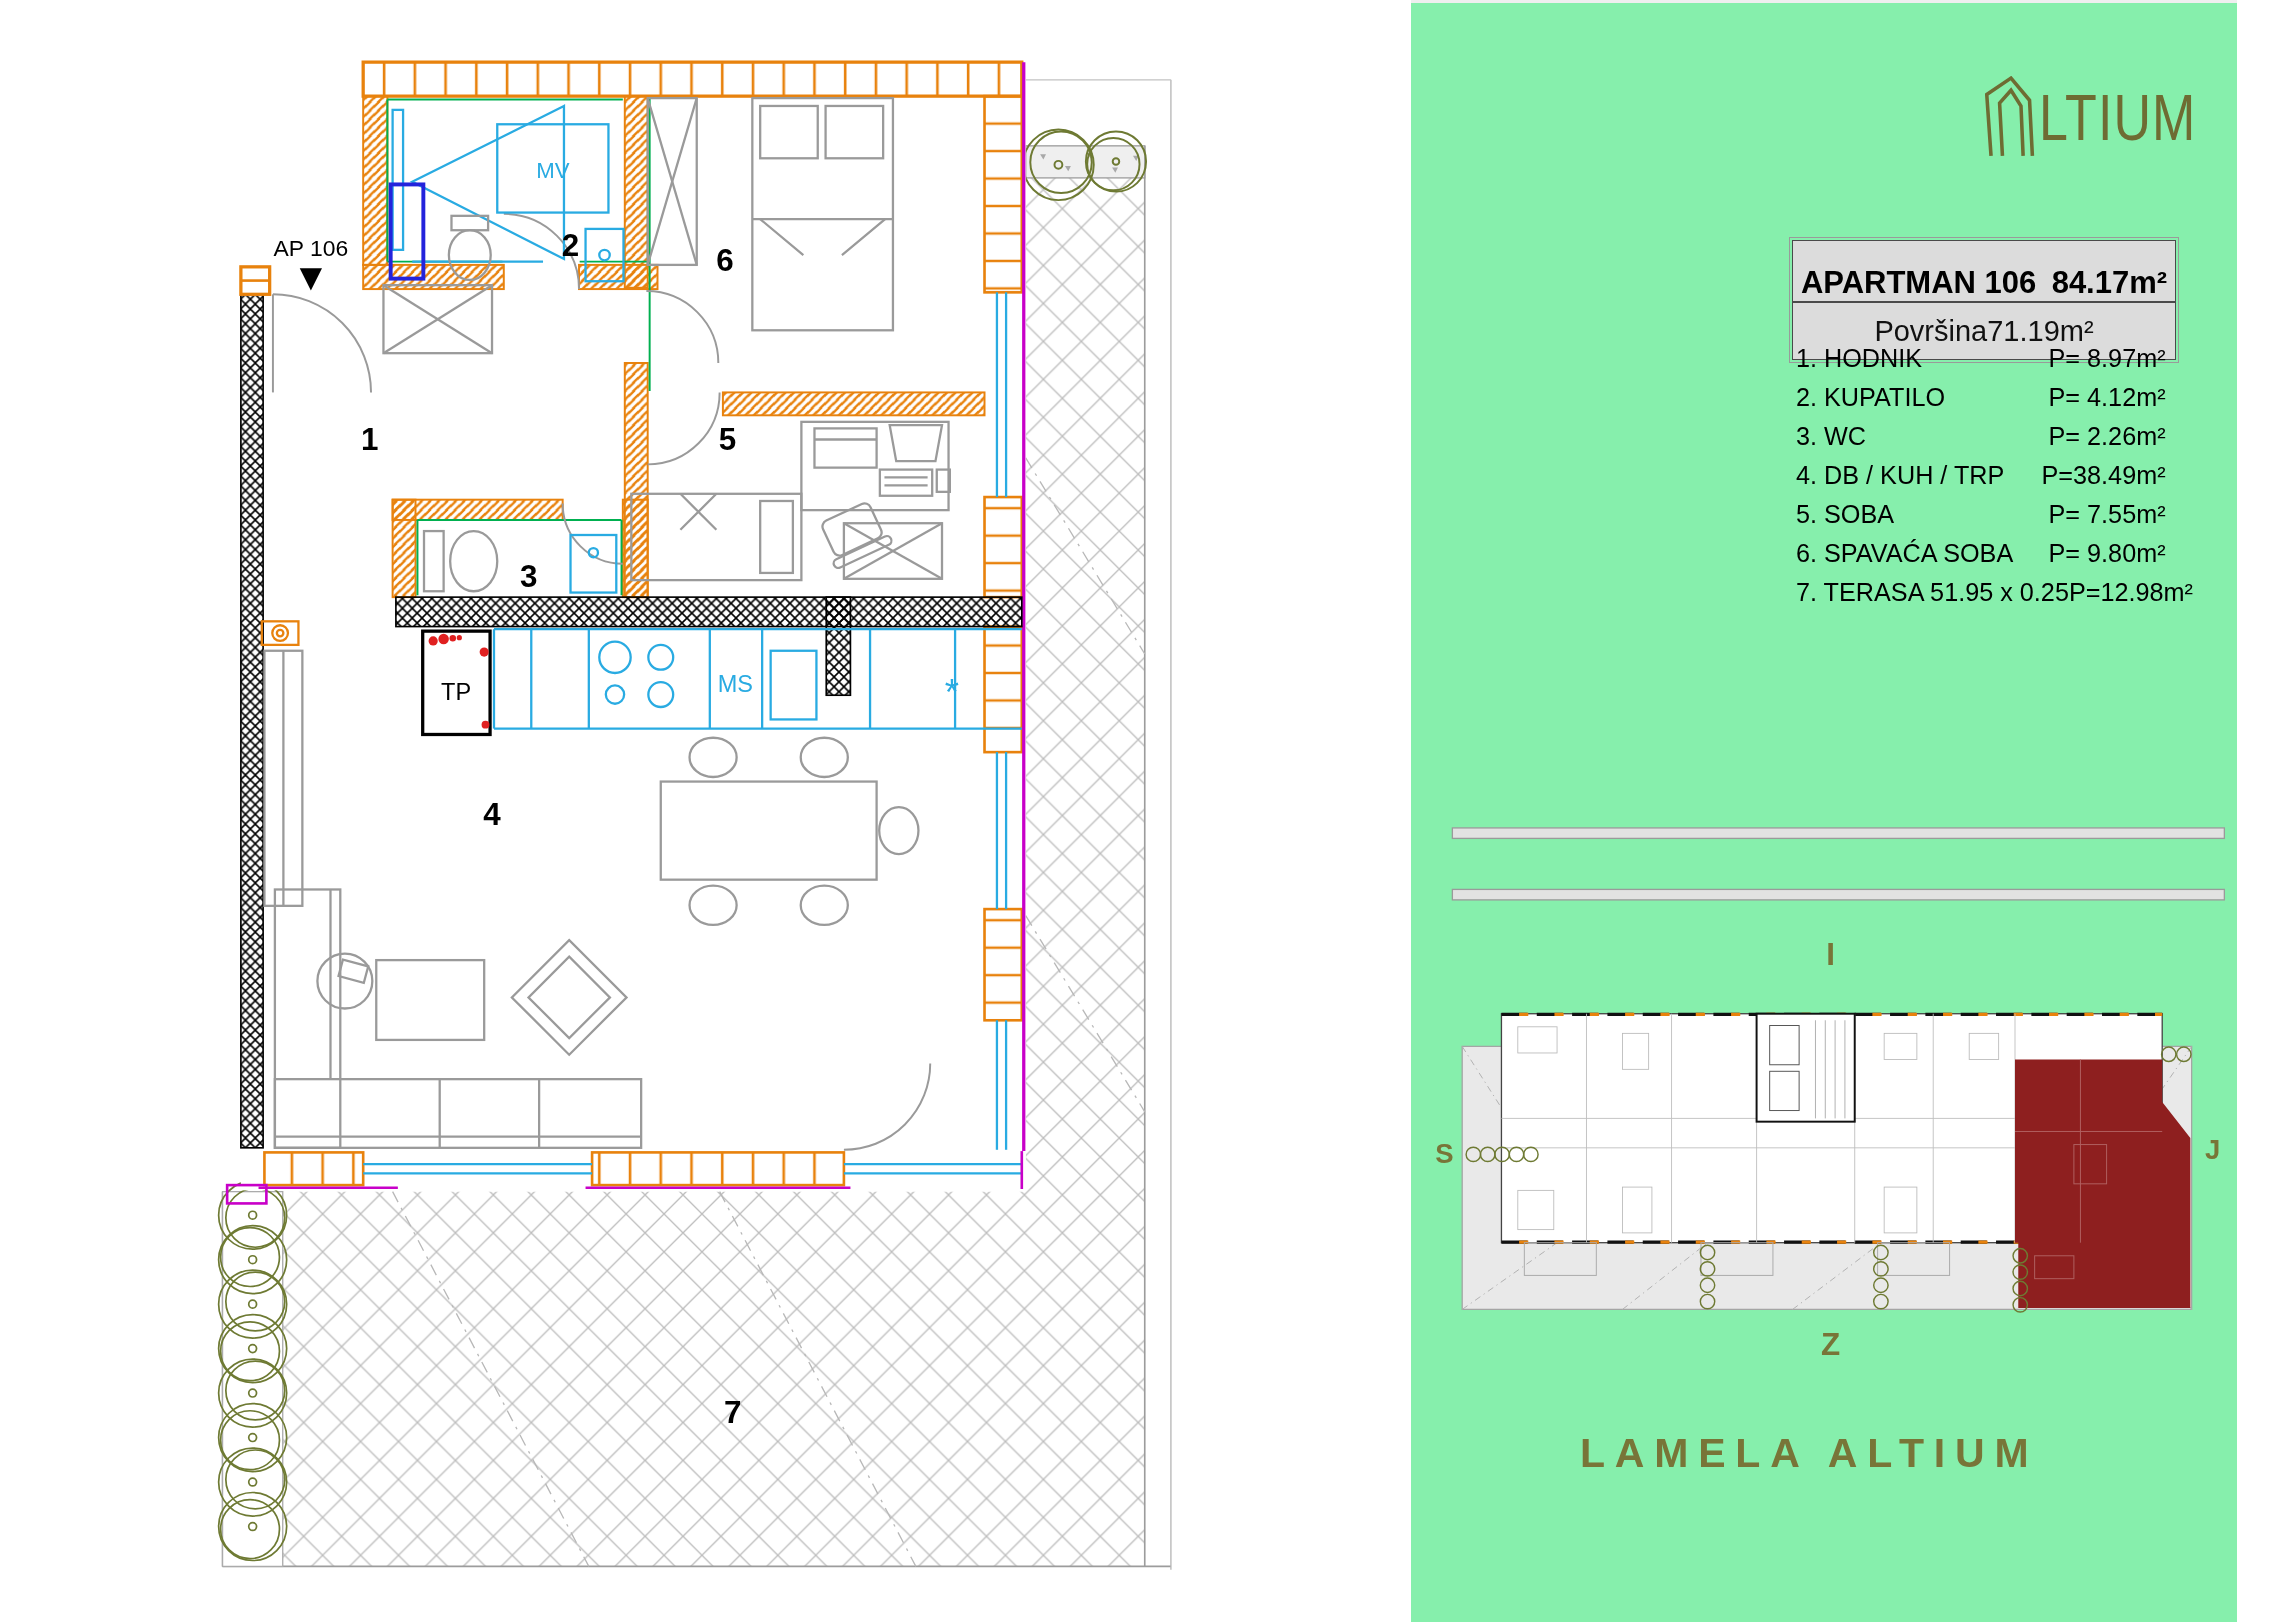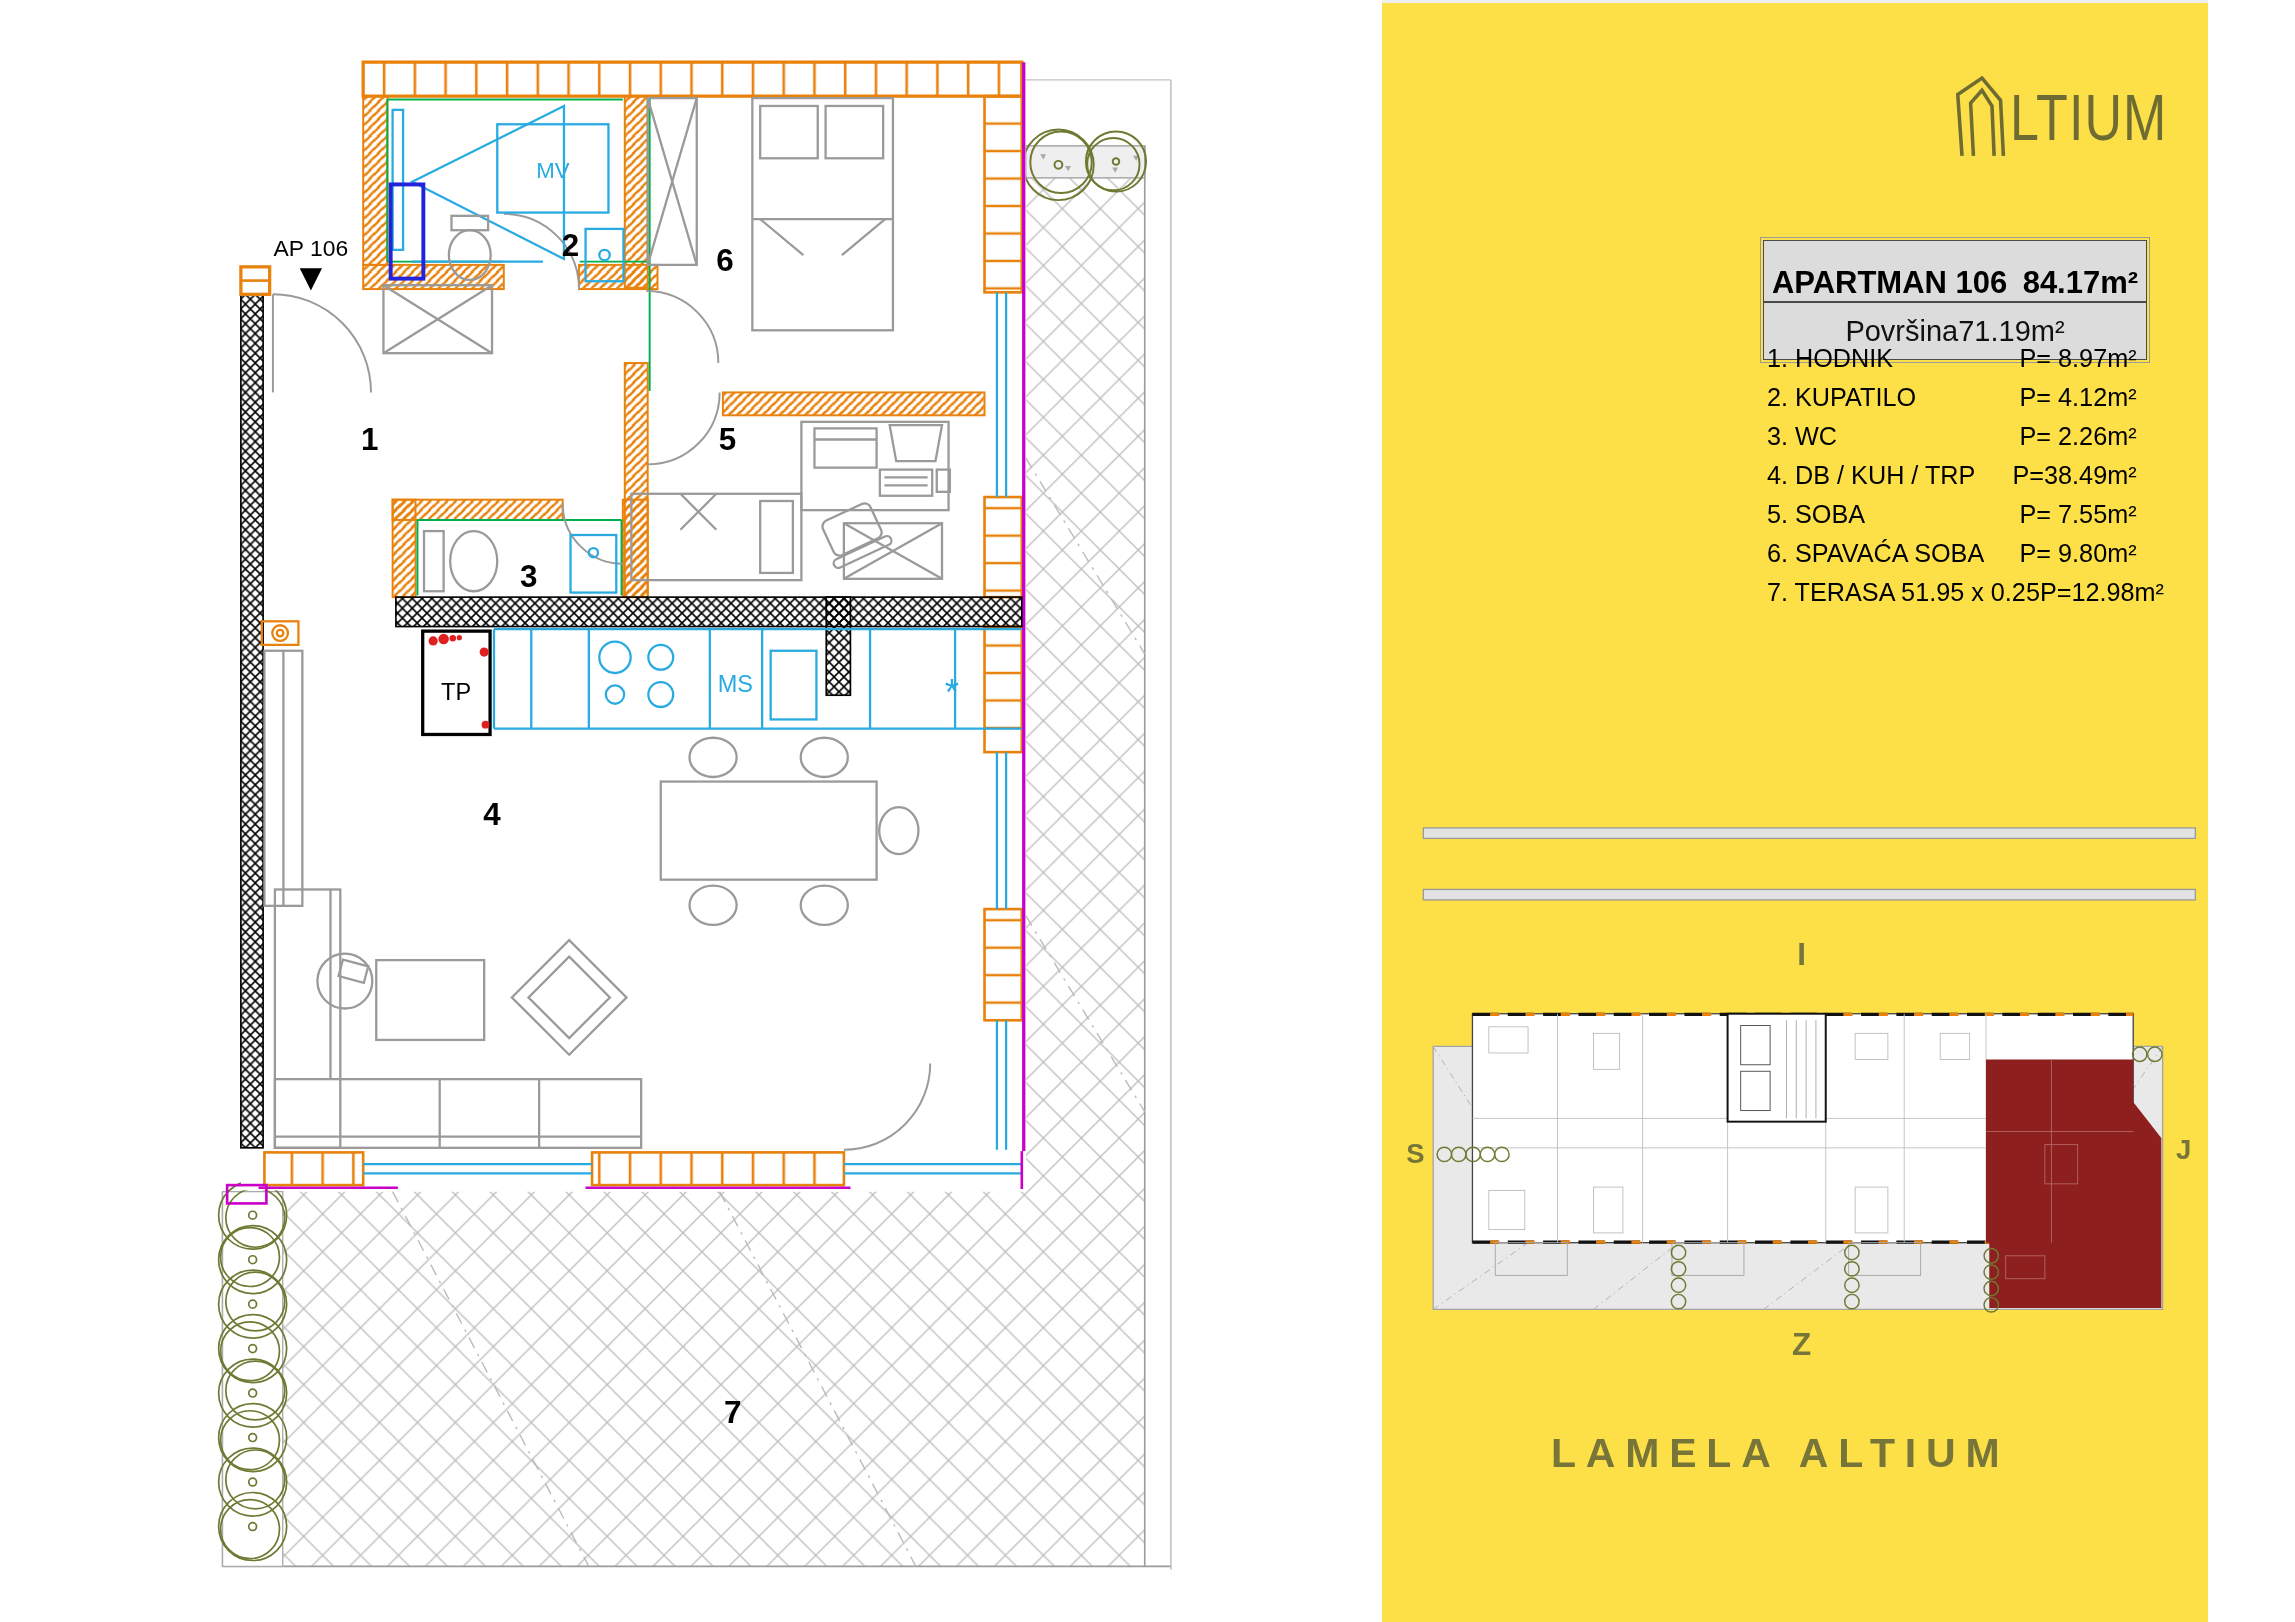--- a/index.html
+++ b/index.html
@@ -1,18 +1,18 @@
 <!DOCTYPE html>
 <html style="font-size:10.5px"><head>
 <meta charset="utf-8">
 <style>
   html,body{margin:0;padding:0;background:#fff;font-family:"Liberation Sans",sans-serif;}
   #stage{position:relative;width:2295px;height:1622px;overflow:hidden;background:#fff;}
   
-  #panel{position:absolute;left:1382px;top:0;width:826px;height:1622px;background:#fde047;border-top:3.9px solid #efefef;box-sizing:border-box;padding-left:32px;}
+  #panel{position:absolute;left:1411px;top:0;width:826px;height:1622px;background:#86efac;border-top:3.9px solid #efefef;box-sizing:border-box;padding-left:32px;}
   #logo{position:absolute;left:574px;top:73px;width:222px;height:82px;}
   #logo .word{position:absolute;left:54px;top:3.9px;font-size:65px;font-weight:400;color:#6e6c33;letter-spacing:1.3px;transform:scaleX(.80);transform-origin:left top;white-space:nowrap;}
   #unit-table{position:absolute;left:381px;top:237px;width:384px;border:1.3px solid #4a4a4a;outline:0.7px solid #9a9a9a;outline-offset:2px;background:#dcdcdc;box-sizing:border-box;}
   #unit-table .hdr{display:flex;justify-content:space-between;align-items:flex-end;height:60px;padding:0 7.9px;border-bottom:2px solid #4a4a4a;font-weight:bold;font-size:31px;color:#000;}
   #unit-table .row{display:flex;justify-content:center;align-items:center;height:56px;padding:0 7.9px;font-size:29px;color:#111;}
   #unit-table .dims{font-size:18.3px;color:#8a8a8a;margin-left:11.8px;flex:1;}
   #unit-table .val{white-space:nowrap;}
   #room-list{position:absolute;left:385px;top:336px;width:381px;transform:scaleX(.97);transform-origin:left top;}
   #room-list .rrow{display:flex;justify-content:space-between;height:39px;line-height:39px;font-size:26px;color:#000;}
   #room-list .rname{white-space:nowrap;}

